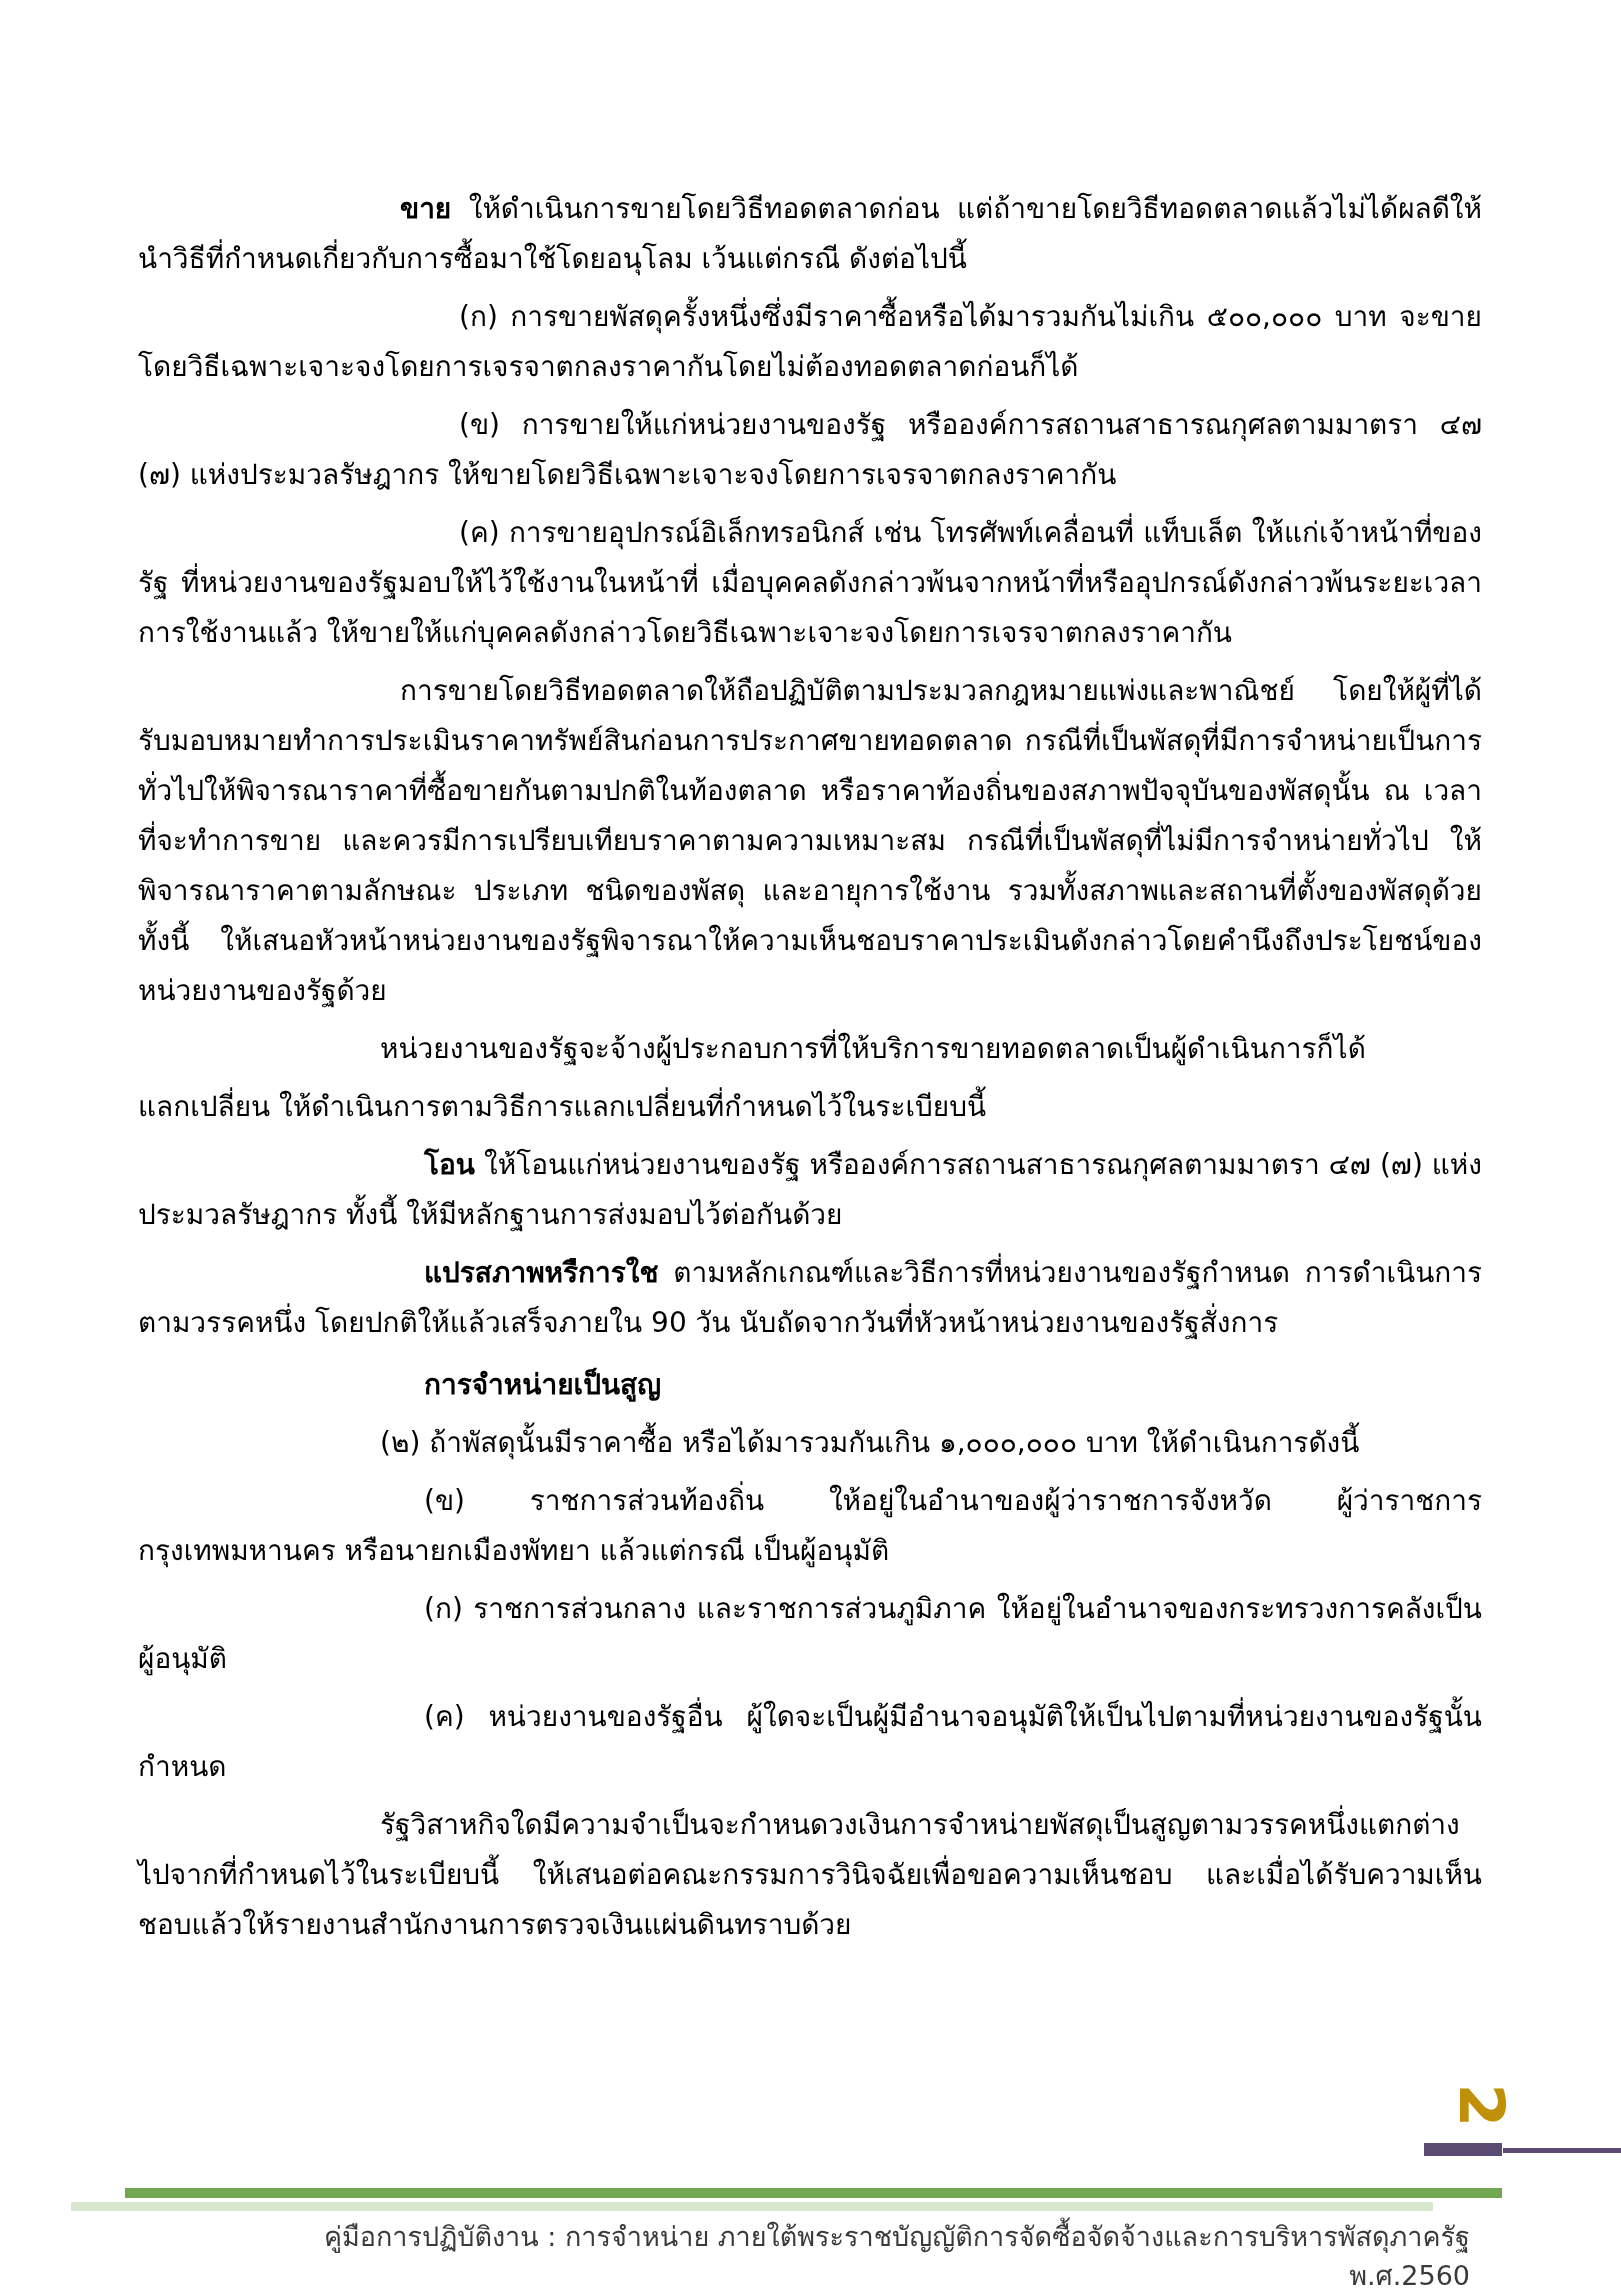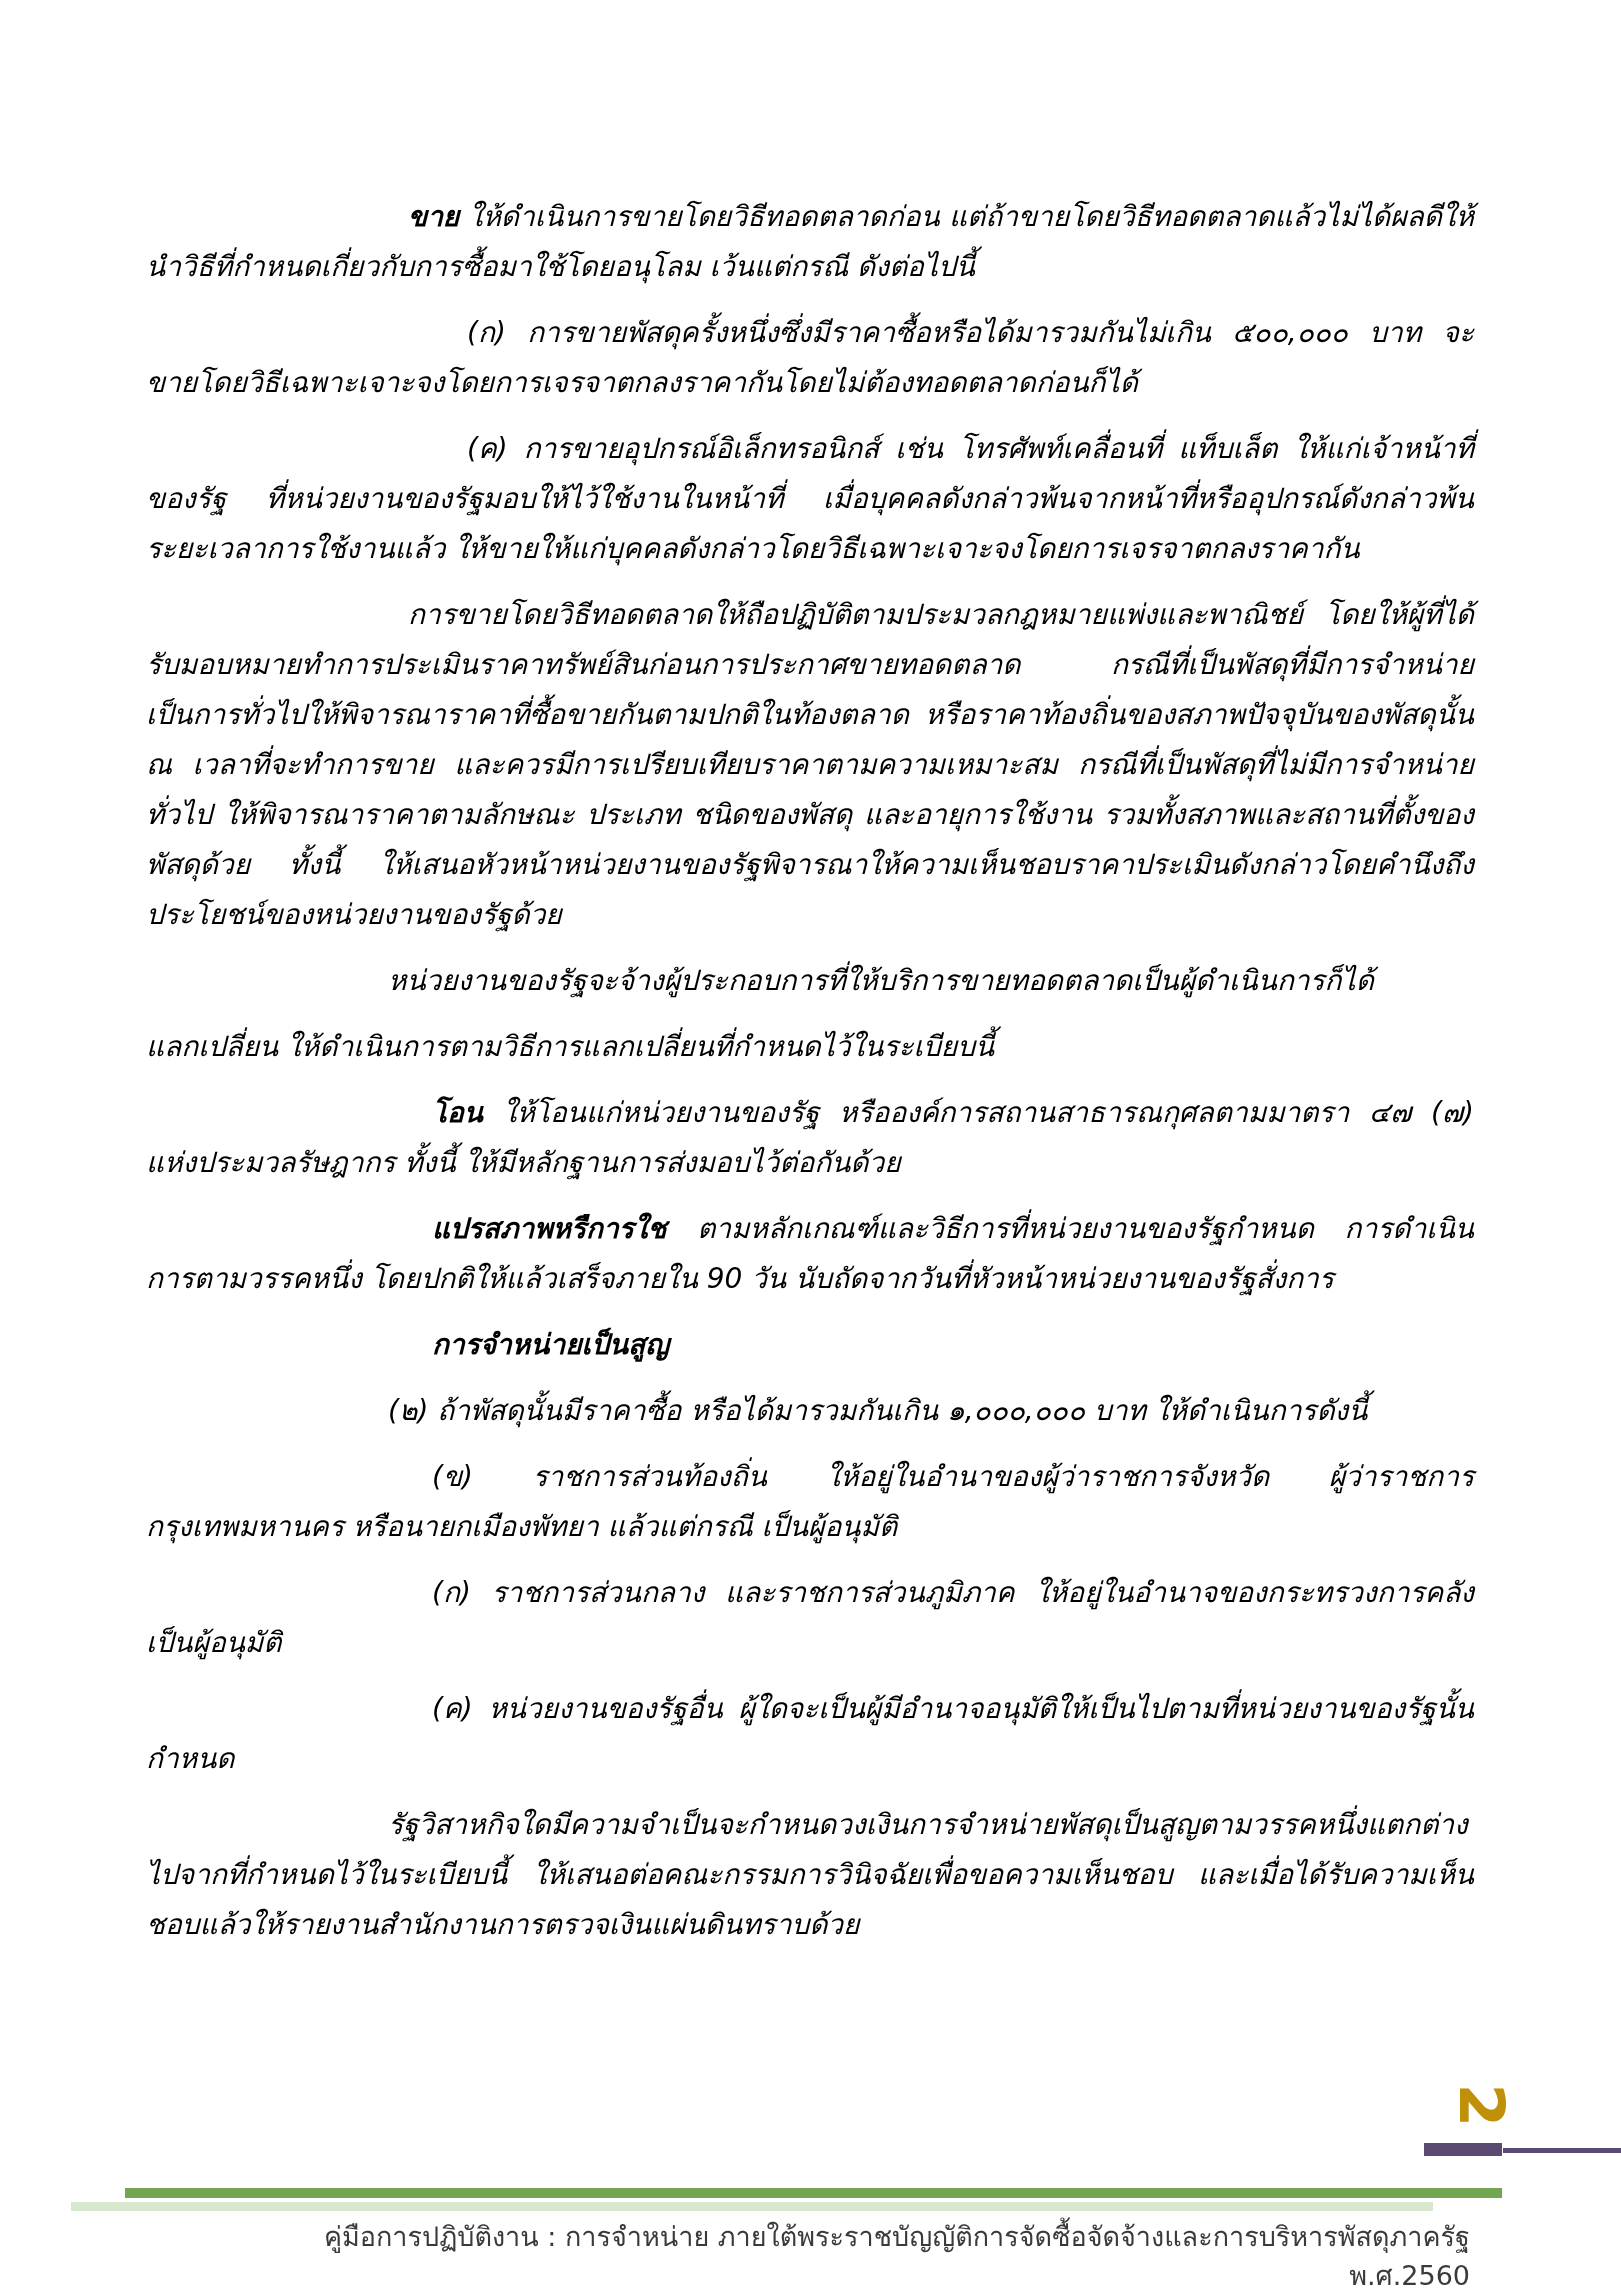--- a/index.html
+++ b/index.html
@@ -15,21 +15,21 @@
   .doc-body {
     position: absolute;
     left: 130px;
     top: 176px;
     width: 1360px;
     font-size: 28px;
     line-height: 50px;
     text-align: justify;
     color: #000000;
   }
-  .doc-body p { margin: 16px; font-style: italic; }
+  .doc-body p { margin: 8px; }
   .i0 { text-indent: 0; }
   .i1 { text-indent: 262px; }
   .i2 { text-indent: 321px; }
   .i3 { text-indent: 242px; }
   .i4 { text-indent: 286px; }
   .lead { font-weight: bold; }
   .section-heading {
     font-weight: bold;
     margin-top: 11.8px !important;
     text-indent: 286px;
@@ -85,20 +85,21 @@
 <body>
 
 <div class="page">
 
   <div class="doc-body">
     <p class="i1"><b class="lead">ขาย</b>
       <span>ให้ดำเนินการขายโดยวิธีทอดตลาดก่อน แต่ถ้าขายโดยวิธีทอดตลาดแล้วไม่ได้ผลดีให้นำวิธีที่กำหนดเกี่ยวกับการซื้อมาใช้โดยอนุโลม เว้นแต่กรณี ดังต่อไปนี้</span></p>
 
     <p class="i2"><span>(ก) การขายพัสดุครั้งหนึ่งซึ่งมีราคาซื้อหรือได้มารวมกันไม่เกิน ๕๐๐,๐๐๐ บาท จะขายโดยวิธีเฉพาะเจาะจงโดยการเจรจาตกลงราคากันโดยไม่ต้องทอดตลาดก่อนก็ได้</span></p>
 
+    <p class="i2"><span>(ข) การขายให้แก่หน่วยงานของรัฐ หรือองค์การสถานสาธารณกุศลตามมาตรา ๔๗ (๗) แห่งประมวลรัษฎากร ให้ขายโดยวิธีเฉพาะเจาะจงโดยการเจรจาตกลงราคากัน</span></p>
 
     <p class="i2"><span>(ค) การขายอุปกรณ์อิเล็กทรอนิกส์ เช่น โทรศัพท์เคลื่อนที่ แท็บเล็ต ให้แก่เจ้าหน้าที่ของรัฐ ที่หน่วยงานของรัฐมอบให้ไว้ใช้งานในหน้าที่ เมื่อบุคคลดังกล่าวพ้นจากหน้าที่หรืออุปกรณ์ดังกล่าวพ้นระยะเวลาการใช้งานแล้ว ให้ขายให้แก่บุคคลดังกล่าวโดยวิธีเฉพาะเจาะจงโดยการเจรจาตกลงราคากัน</span></p>
 
     <p class="i1"><span>การขายโดยวิธีทอดตลาดให้ถือปฏิบัติตามประมวลกฎหมายแพ่งและพาณิชย์ โดยให้ผู้ที่ได้รับมอบหมายทำการประเมินราคาทรัพย์สินก่อนการประกาศขายทอดตลาด กรณีที่เป็นพัสดุที่มีการจำหน่ายเป็นการทั่วไปให้พิจารณาราคาที่ซื้อขายกันตามปกติในท้องตลาด หรือราคาท้องถิ่นของสภาพปัจจุบันของพัสดุนั้น ณ เวลาที่จะทำการขาย และควรมีการเปรียบเทียบราคาตามความเหมาะสม กรณีที่เป็นพัสดุที่ไม่มีการจำหน่ายทั่วไป ให้พิจารณาราคาตามลักษณะ ประเภท ชนิดของพัสดุ และอายุการใช้งาน รวมทั้งสภาพและสถานที่ตั้งของพัสดุด้วย ทั้งนี้ ให้เสนอหัวหน้าหน่วยงานของรัฐพิจารณาให้ความเห็นชอบราคาประเมินดังกล่าวโดยคำนึงถึงประโยชน์ของหน่วยงานของรัฐด้วย</span></p>
 
     <p class="i3"><span>หน่วยงานของรัฐจะจ้างผู้ประกอบการที่ให้บริการขายทอดตลาดเป็นผู้ดำเนินการก็ได้</span></p>
 
     <p class="i0"><span>แลกเปลี่ยน ให้ดำเนินการตามวิธีการแลกเปลี่ยนที่กำหนดไว้ในระเบียบนี้</span></p>
 
     <p class="i4"><b class="lead">โอน</b>

